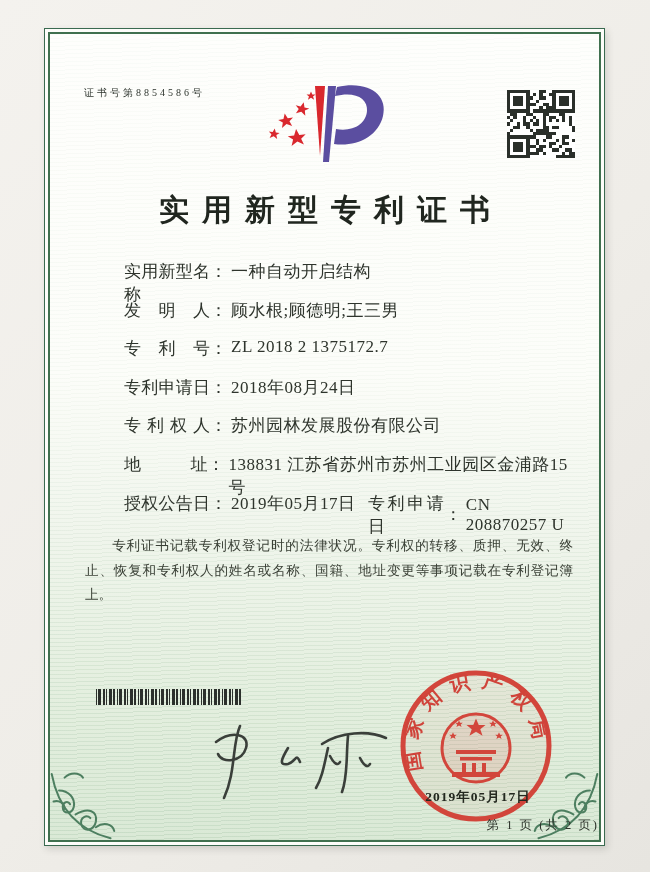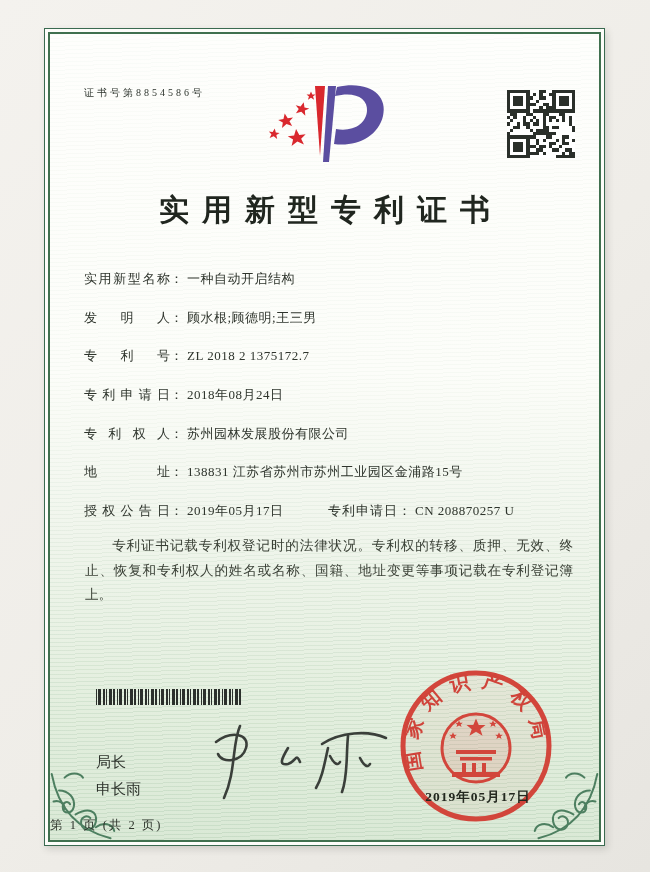--- a/index.html
+++ b/index.html
@@ -48,21 +48,21 @@
   }
   .qr i { background:#2a2f2a; }
 
   .title {
     position:absolute; top:156px; left:0; width:100%;
     text-align:center; font-size:30px; font-weight:bold;
     letter-spacing:13px; text-indent:13px; color:#20261f;
   }
 
   .fields { position:absolute; top:226px; left:34px; right:24px; }
-  .frow { height:38.6px; display:flex; align-items:center; font-size:13px; color:#2e342c; position:relative; }
+  .frow { height:38.6px; display:flex; font-size:17px; color:#2e342c; position:relative;margin-left:40px; }
   .flabel { display:inline-block; width:86px; text-align:justify; text-align-last:justify; }
   .fcolon { margin:0 4px 0 0; }
   .fvalue { letter-spacing:.5px; }
   .grant-second { position:absolute; left:244px; display:flex; align-items:center; }
   .grant-second .flabel { width:auto; letter-spacing:1px; }
 
   .paras {
     position:absolute; top:500px; left:35px; right:26px;
     font-size:13.6px; line-height:1.82; color:#3a4036; text-align:justify;
   }
@@ -77,21 +77,21 @@
 
   .officer { position:absolute; left:46px; top:714px; font-size:15px; color:#2c322b; line-height:1.8; font-family:"Liberation Sans","DejaVu Sans",sans-serif; }
   .signature { position:absolute; left:146px; top:684px; width:205px; height:88px; }
 
   .seal { position:absolute; left:346px; top:632px; width:160px; height:160px; opacity:.93; }
   .seal-date {
     position:absolute; left:348px; top:754px; width:160px; text-align:center;
     font-size:13.5px; color:#23281f; letter-spacing:1px; font-weight:bold;
   }
   .footer {
-    position:absolute; bottom:6px; left:0; width:100%; text-align:left;
+    position:absolute; bottom:6px; left:0; width:100%; text-align:right;
     font-size:12.5px; color:#2e342c; letter-spacing:2px;font-family:Liberation Serif, serif;
   }
 </style>
 </head>
 <body>
 
 <div class="scan">
   <div class="cert">
     <div class="cert-inner">
       <div class="texture"></div>
@@ -479,24 +479,20 @@
           <i style="width: 2px;"></i>
           <s style="width: 1px;"></s>
           <i style="width: 1px;"></i>
           <s style="width: 2px;"></s>
           <i style="width: 3px;"></i>
           <s style="width: 1px;"></s>
           <i style="width: 2px;"></i>
           <s style="width: 2px;"></s>
         </div>
 
-      <div class="officer">
-        <div>局长</div>
-        <div>申长雨</div>
-      </div>
 
       <svg class="signature" viewBox="0 0 205 88" fill="none" stroke="#3a3f3a" stroke-width="2.6" stroke-linecap="round">
         <path d="M44,8 C36,26 40,54 28,80"></path>
         <path d="M20,24 C36,12 54,16 50,30 C46,44 26,46 22,36"></path>
         <path d="M92,30 C86,40 82,48 92,46 C100,44 100,34 104,44"></path>
         <path d="M126,26 C144,14 172,12 190,20"></path>
         <path d="M152,18 C150,38 152,58 146,74"></path>
         <path d="M132,30 C128,48 126,60 120,70"></path>
         <path d="M134,38 C138,46 142,48 144,44"></path>
         <path d="M164,40 C168,48 172,50 174,46"></path>

